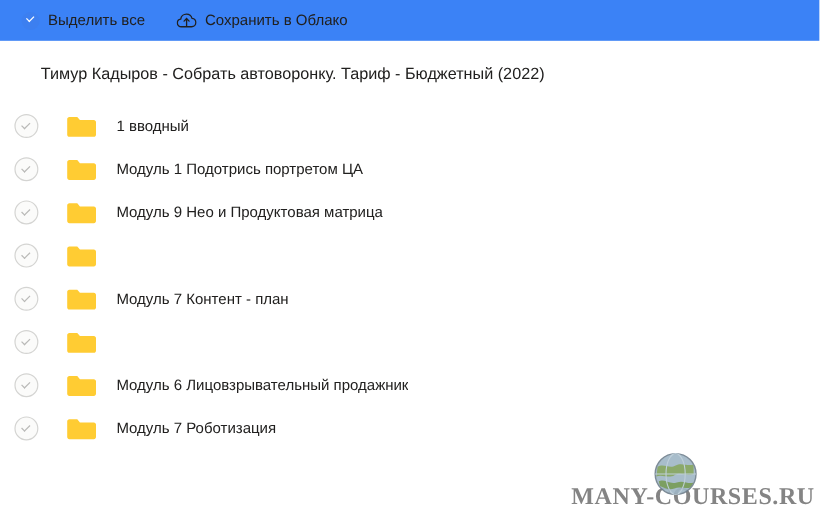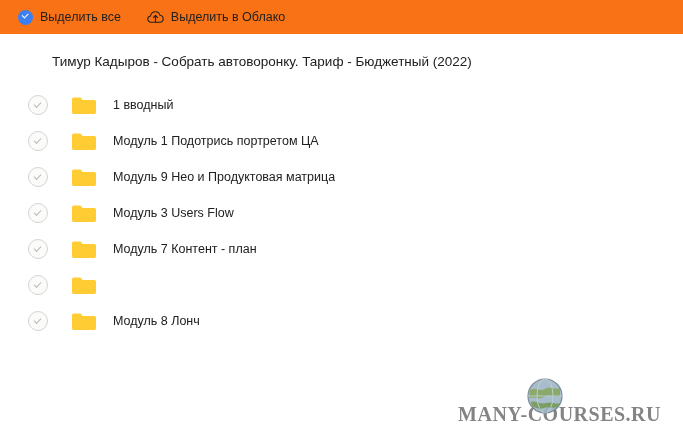--- a/index.html
+++ b/index.html
@@ -16,21 +16,21 @@
     position: relative;
   }
 
   
   .toolbar {
     height: 34px;
     display: flex;
     align-items: center;
     padding: 0 18px;
     gap: 26px;
-    background: #f97316;
+    background: #3b82f6;
   }
   .tb-item {
     display: flex;
     align-items: center;
     gap: 7px;
     font-size: 12.5px;
     color: #21201f;
     cursor: pointer;
     white-space: nowrap;
   }
@@ -55,29 +55,28 @@
     border-bottom: 1.6px solid #fff;
     transform: rotate(-45deg);
   }
 
   .icon-svg { display: block; }
 
   
   .page-title {
     font-size: 13.5px;
     color: #21201f;
-    padding: 20px 18px 0 18px;
+    padding: 20px 18px 0 34px;
     line-height: 1.2;
-    margin-left: 34px;
   }
 
   
   .file-list {
     margin-top: 17px;
-    padding: 0 0 0 18px;
+    padding: 0 0 0 2px;
     text-align: center;
   }
   .file-row {
     height: 36px;
     display: flex;
     align-items: center;
     gap: 0;
     cursor: pointer;
   }
   .row-check {
@@ -110,21 +109,21 @@
     font-size: 12.5px;
     color: #21201f;
     white-space: nowrap;
     overflow: hidden;
     text-overflow: ellipsis;
   }
 
   
   .watermark {
     position: absolute;
-    right: 22px;
+    right: 4px;
     bottom: 8px;
     display: flex;
     align-items: center;
     gap: 0px;
     pointer-events: none;
   }
   .wm-text {
     font-family: "Liberation Serif", serif;
     font-weight: bold;
     font-size: 20px;
@@ -149,21 +148,21 @@
     <span class="tb-label">Выделить все</span>
   </div>
 
   <div class="tb-item">
     <span>
       <svg class="icon-svg" width="17" height="14" viewBox="0 0 17 14">
         <path d="M4.2,12.3 C2.2,12.3 0.8,10.9 0.8,9.1 C0.8,7.5 2,6.2 3.6,6 C3.9,3.6 5.9,1.8 8.4,1.8 C10.6,1.8 12.5,3.3 13,5.3 C14.8,5.5 16.2,7 16.2,8.8 C16.2,10.8 14.6,12.3 12.6,12.3 Z" fill="none" stroke="#21201f" stroke-width="1.1" stroke-linejoin="round"></path>
         <path d="M8.5,11.6 L8.5,5.6 M8.5,5.4 L6.4,7.6 M8.5,5.4 L10.6,7.6" fill="none" stroke="#21201f" stroke-width="1.1" stroke-linecap="round" stroke-linejoin="round"></path>
       </svg>
     </span>
-    <span class="tb-label">Выделить в Облако</span>
+    <span class="tb-label">Сохранить в Облако</span>
   </div>
 
 
 </div>
 
 <div class="page-title">Тимур Кадыров - Собрать автоворонку. Тариф - Бюджетный (2022)</div>
 
 <div class="file-list">
 
   <div class="file-row">
@@ -196,21 +195,20 @@
     <span class="row-name">Модуль 9 Нео и Продуктовая матрица</span>
   </div>
 
   <div class="file-row">
     <span class="row-check"></span>
     <span class="folder-icon">
       <svg class="icon-svg" width="26" height="21" viewBox="0 0 26 21">
         <path d="M1,4.2 C1,3.2 1.8,2.4 2.8,2.4 L9.4,2.4 L11.6,5 L23.2,5 C24.2,5 25,5.8 25,6.8 L25,17.2 C25,18.2 24.2,19 23.2,19 L2.8,19 C1.8,19 1,18.2 1,17.2 Z" fill="#ffcc33"></path>
       </svg>
     </span>
-    <span class="row-name">Модуль 3 Users Flow</span>
   </div>
 
   <div class="file-row">
     <span class="row-check"></span>
     <span class="folder-icon">
       <svg class="icon-svg" width="26" height="21" viewBox="0 0 26 21">
         <path d="M1,4.2 C1,3.2 1.8,2.4 2.8,2.4 L9.4,2.4 L11.6,5 L23.2,5 C24.2,5 25,5.8 25,6.8 L25,17.2 C25,18.2 24.2,19 23.2,19 L2.8,19 C1.8,19 1,18.2 1,17.2 Z" fill="#ffcc33"></path>
       </svg>
     </span>
     <span class="row-name">Модуль 7 Контент - план</span>
@@ -218,31 +216,40 @@
 
   <div class="file-row">
     <span class="row-check"></span>
     <span class="folder-icon">
       <svg class="icon-svg" width="26" height="21" viewBox="0 0 26 21">
         <path d="M1,4.2 C1,3.2 1.8,2.4 2.8,2.4 L9.4,2.4 L11.6,5 L23.2,5 C24.2,5 25,5.8 25,6.8 L25,17.2 C25,18.2 24.2,19 23.2,19 L2.8,19 C1.8,19 1,18.2 1,17.2 Z" fill="#ffcc33"></path>
       </svg>
     </span>
   </div>
 
-
-
-  <div class="file-row">
-    <span class="row-check"></span>
-    <span class="folder-icon">
-      <svg class="icon-svg" width="26" height="21" viewBox="0 0 26 21">
-        <path d="M1,4.2 C1,3.2 1.8,2.4 2.8,2.4 L9.4,2.4 L11.6,5 L23.2,5 C24.2,5 25,5.8 25,6.8 L25,17.2 C25,18.2 24.2,19 23.2,19 L2.8,19 C1.8,19 1,18.2 1,17.2 Z" fill="#ffcc33"></path>
-      </svg>
-    </span>
-    <span class="row-name">Модуль 8 Лонч</span>
-  </div>
+  <div class="file-row">
+    <span class="row-check"></span>
+    <span class="folder-icon">
+      <svg class="icon-svg" width="26" height="21" viewBox="0 0 26 21">
+        <path d="M1,4.2 C1,3.2 1.8,2.4 2.8,2.4 L9.4,2.4 L11.6,5 L23.2,5 C24.2,5 25,5.8 25,6.8 L25,17.2 C25,18.2 24.2,19 23.2,19 L2.8,19 C1.8,19 1,18.2 1,17.2 Z" fill="#ffcc33"></path>
+      </svg>
+    </span>
+    <span class="row-name">Модуль 6 Лицовзрывательный продажник</span>
+  </div>
+
+  <div class="file-row">
+    <span class="row-check"></span>
+    <span class="folder-icon">
+      <svg class="icon-svg" width="26" height="21" viewBox="0 0 26 21">
+        <path d="M1,4.2 C1,3.2 1.8,2.4 2.8,2.4 L9.4,2.4 L11.6,5 L23.2,5 C24.2,5 25,5.8 25,6.8 L25,17.2 C25,18.2 24.2,19 23.2,19 L2.8,19 C1.8,19 1,18.2 1,17.2 Z" fill="#ffcc33"></path>
+      </svg>
+    </span>
+    <span class="row-name">Модуль 7 Роботизация</span>
+  </div>
+
 
 </div>
 
 <div class="watermark">
   <span class="wm-text">MANY-COURSES.RU</span>
   <span class="wm-globe">
     <svg width="42" height="40" viewBox="0 0 42 40">
       <circle cx="21" cy="20" r="17" fill="#9fb6c6"></circle>
       <path d="M6,14 C11,11 16,16 21,13 C26,10 31,14 36,12 L36,20 C30,22 25,18 20,21 C15,24 10,20 5,22 Z" fill="#7fa05a"></path>
       <path d="M7,26 C12,24 16,29 22,27 C28,25 32,29 36,27 L34,31 C29,33 25,30 20,32 C15,34 11,31 8,30 Z" fill="#6e9550"></path>

